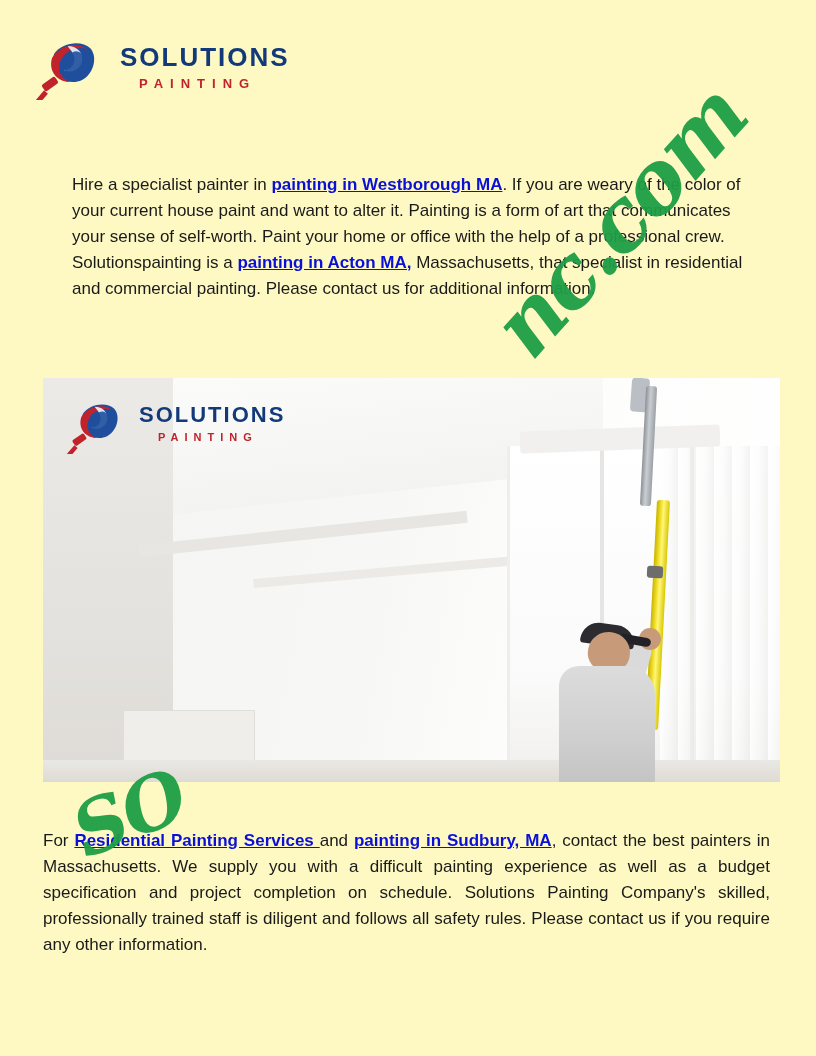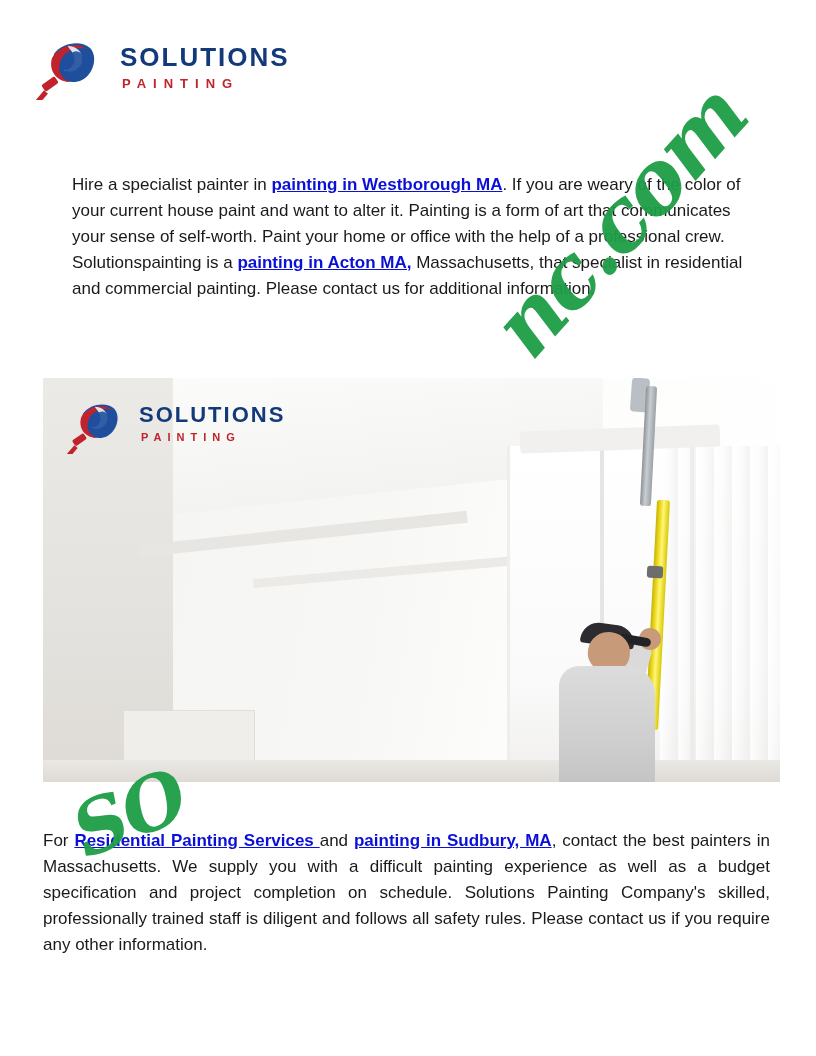--- a/index.html
+++ b/index.html
@@ -7,21 +7,21 @@
     padding: 0;
     background: #e8e8e8;
   }
   body {
     font-family: "Liberation Sans", sans-serif;
   }
   .page {
     position: relative;
     width: 816px;
     height: 1056px;
-    background: #ffffff;
+    background: #fef9c3;
     overflow: hidden;
   }
   
   .logo-block {
     position: absolute;
     left: 24px;
     top: 34px;
     width: 300px;
     height: 66px;
   }
@@ -43,21 +43,21 @@
     letter-spacing: 2px;
     color: #123a7a;
     line-height: 1;
   }
   .logo-painting {
     font-size: 13px;
     font-weight: bold;
     letter-spacing: 7px;
     color: #c0232c;
     margin-top: 6px;
-    margin-left: 2px;
+    margin-left: 19px;
   }
   
   .heading {
     position: absolute;
     left: 72px;
     top: 133px;
     width: 690px;
     font-size: 27px;
     font-weight: bold;
     color: #1a1a1a;

